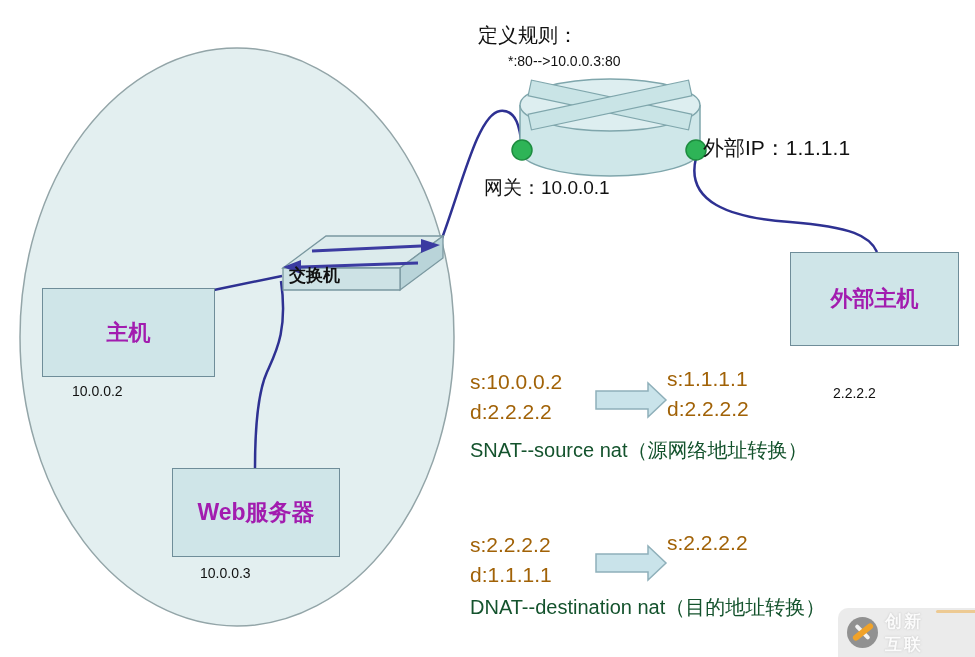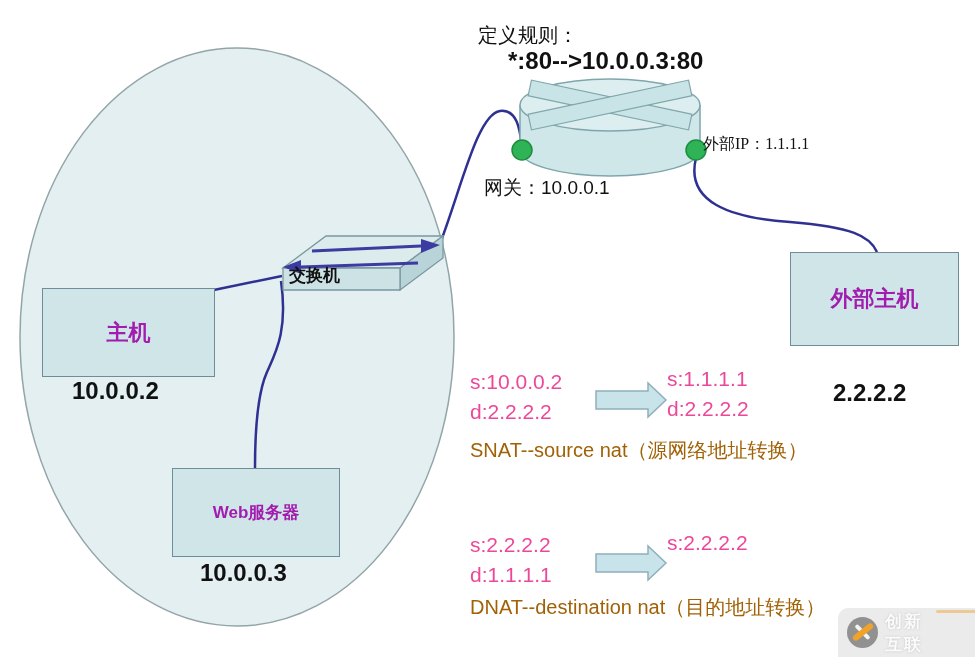--- a/index.html
+++ b/index.html
@@ -2,31 +2,31 @@
 <html><head>
 <meta charset="utf-8">
 <style>
   html,body{margin:0;padding:0;background:#fff;}
   #canvas{
     position:relative;width:975px;height:657px;background:#ffffff;overflow:hidden;
     font-family:"Liberation Sans","DejaVu Sans",sans-serif;color:#111;
   }
   #shapes{position:absolute;left:0;top:0;width:975px;height:657px;}
   .t{position:absolute;white-space:nowrap;color:#111;}
-  .f21{font-size:24px;line-height:26px;font-weight:bold;}
+  .f21{font-size:14px;line-height:26px;}
   .f20{font-size:20px;}
   .f19{font-size:19px;margin-top:6px;}
-  .f15{font-size:16px;font-family:Liberation Serif, serif;}
+  .f15{font-size:21px;}
   .node{
     position:absolute;background:#cfe5e8;border:1px solid #6f8d99;
     display:flex;align-items:center;justify-content:center;
     font-weight:bold;font-size:22px;color:#a21caf;
   }
-  .pair{position:absolute;font-size:21px;line-height:30px;color:#ec4899;}
-  .caption{position:absolute;font-size:20px;color:#a16207;white-space:nowrap;text-align:right;}
+  .pair{position:absolute;font-size:21px;line-height:30px;color:#a16207;}
+  .caption{position:absolute;font-size:20px;color:#14532d;white-space:nowrap;text-align:right;}
   .switch-label{position:absolute;font-weight:bold;font-size:17px;color:#111;}
   
   .watermark{
     position:absolute;right:0;bottom:0;width:137px;height:49px;
     background:rgba(233,233,233,0.92);border-top-left-radius:10px;
     display:flex;align-items:center;gap:7px;padding-left:9px;box-sizing:border-box;
   }
   .wm-logo{position:relative;width:31px;height:31px;border-radius:50%;background:#919191;flex:0 0 auto;}
   .wm-bar-white{position:absolute;left:6px;top:13px;width:19px;height:4px;background:#f4f4f4;transform:rotate(45deg);border-radius:2px;}
   .wm-bar-orange{position:absolute;left:4px;top:12px;width:24px;height:6px;background:#f0a229;transform:rotate(-38deg);border-radius:3px;}
@@ -86,21 +86,21 @@
     <span>外部IP：</span><span>1.1.1.1</span>
   </div>
 
   <div class="node" style="left:42px;top:288px;width:171px;height:87px;">
     <span>主机</span>
   </div>
   <div class="t f21" style="left:72px;top:378px;">10.0.0.2</div>
 
   <div class="switch-label" style="left:289px;top:264px;">交换机</div>
 
-  <div class="node" style="left:172px;top:468px;width:166px;height:87px;font-size:17px;">
+  <div class="node" style="left:172px;top:468px;width:166px;height:87px;font-size:23px;">
     <span>Web服务器</span>
   </div>
   <div class="t f21" style="left:200px;top:560px;">10.0.0.3</div>
 
   <div class="node" style="left:790px;top:252px;width:167px;height:92px;">
     <span>外部主机</span>
   </div>
   <div class="t f21" style="left:833px;top:344px;margin-top:36px;">2.2.2.2</div>
 
   <div class="pair" style="left:470px;top:367px;">

